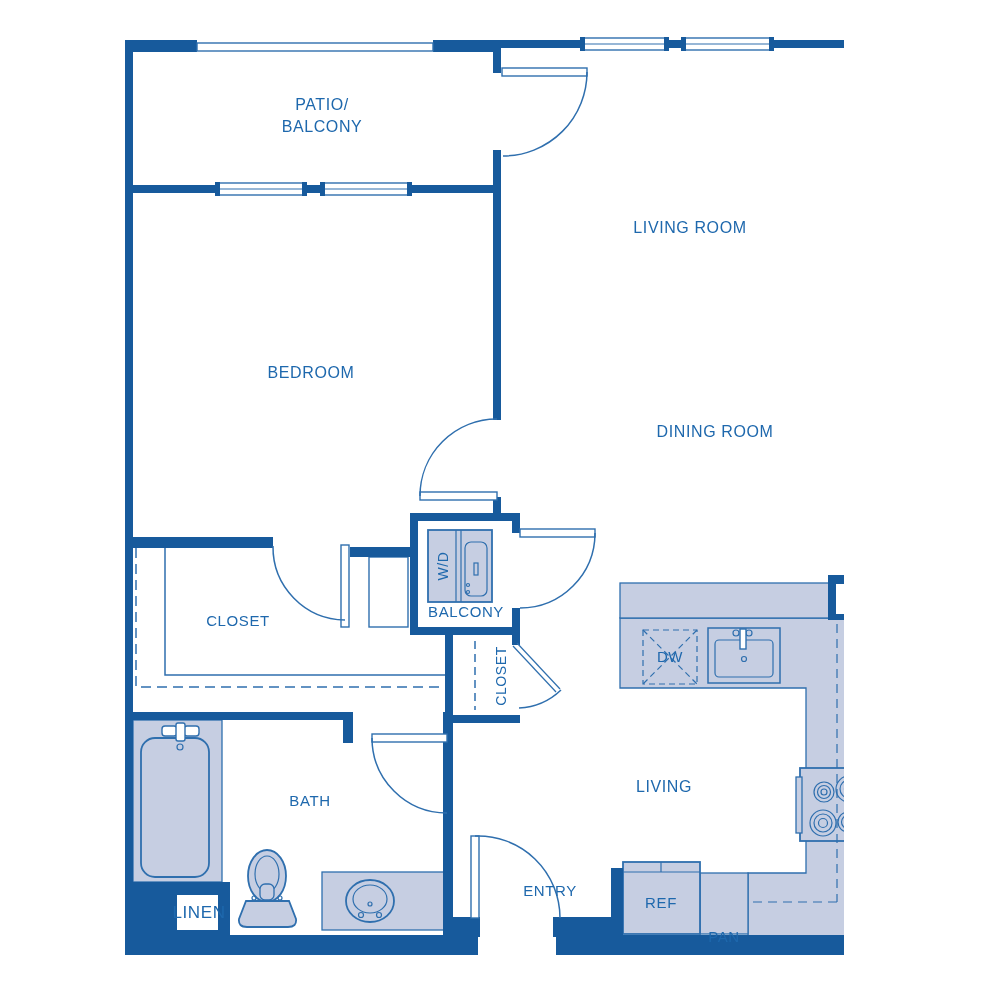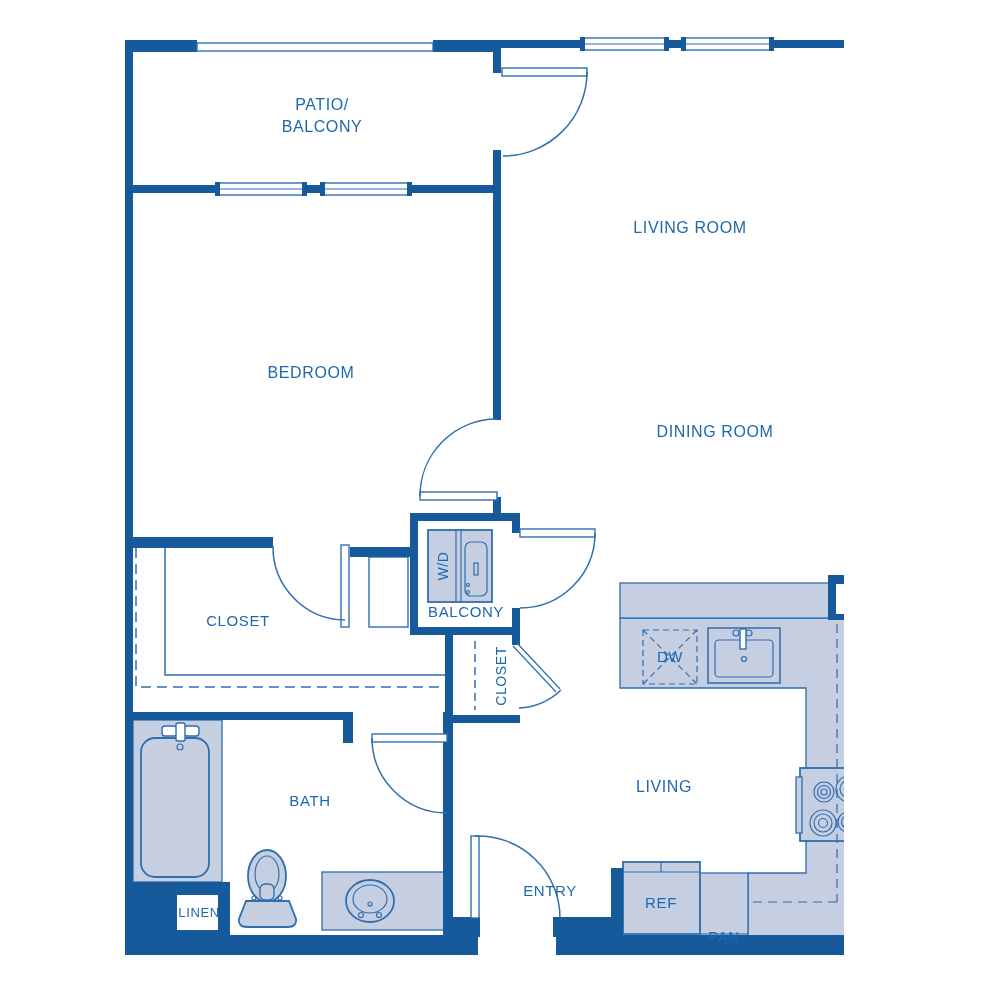--- a/index.html
+++ b/index.html
@@ -10,21 +10,21 @@
   .lite{fill:var(--c-fixture-fill,#c6cee2);stroke:var(--c-line,#2f6fae);stroke-width:1.8;}
   .lite-thin{fill:var(--c-fixture-fill,#c6cee2);stroke:var(--c-line,#2f6fae);stroke-width:1.3;}
   .ln{fill:none;stroke:var(--c-line,#2f6fae);stroke-width:1.5;}
   .ln-thin{fill:none;stroke:var(--c-line,#2f6fae);stroke-width:1.2;}
   .leaf{fill:#ffffff;stroke:var(--c-line,#2f6fae);stroke-width:1.4;}
   .whitebox{fill:#ffffff;}
   .whitebox-ln{fill:#ffffff;stroke:var(--c-line,#2f6fae);stroke-width:1.4;}
   .lbl{position:absolute;transform:translate(-50%,-50%);color:var(--c-text,#1e68ad);
        font-size:16px;letter-spacing:0.6px;white-space:nowrap;line-height:22px;text-align:center;}
   .lbl.rot{transform:translate(-50%,-50%) rotate(-90deg);}
-  .s15{font-size:15px;} .s14{font-size:14px;} .s13{font-size:13px;}
+  .s15{font-size:15px;} .s14{font-size:14px;} .s13{font-size:17px;}
 </style>
 </head>
 <body>
 
 <div class="plan">
   <svg width="1000" height="1000" viewBox="0 0 1000 1000">
 
     <g>
       <path class="lite-thin" d="M620,618 L870,618 L870,940 L748,940 L748,873 L806,873 L806,688 L620,688 Z"></path>
       <rect class="lite-thin" x="620" y="583" width="210" height="35"></rect>

